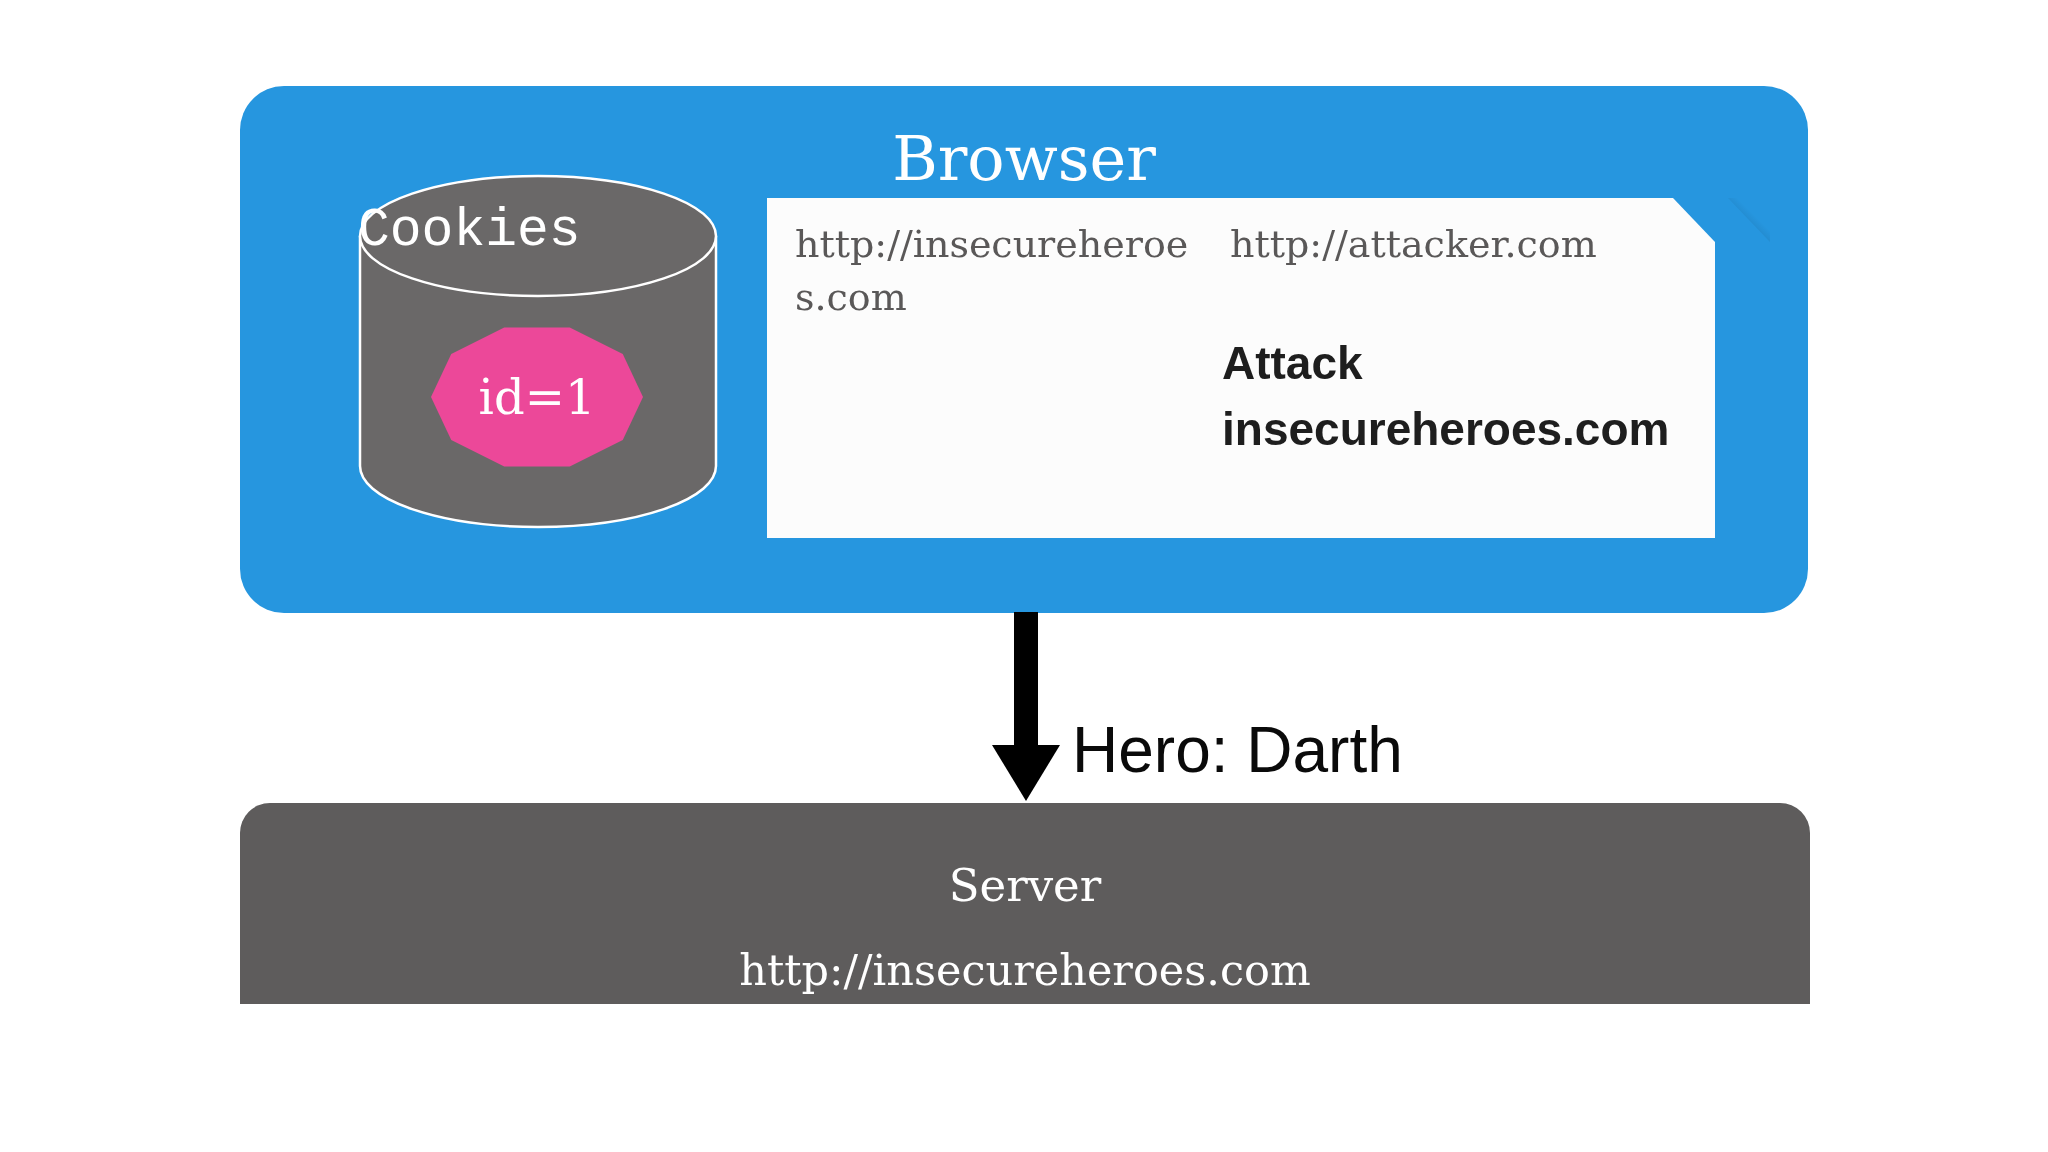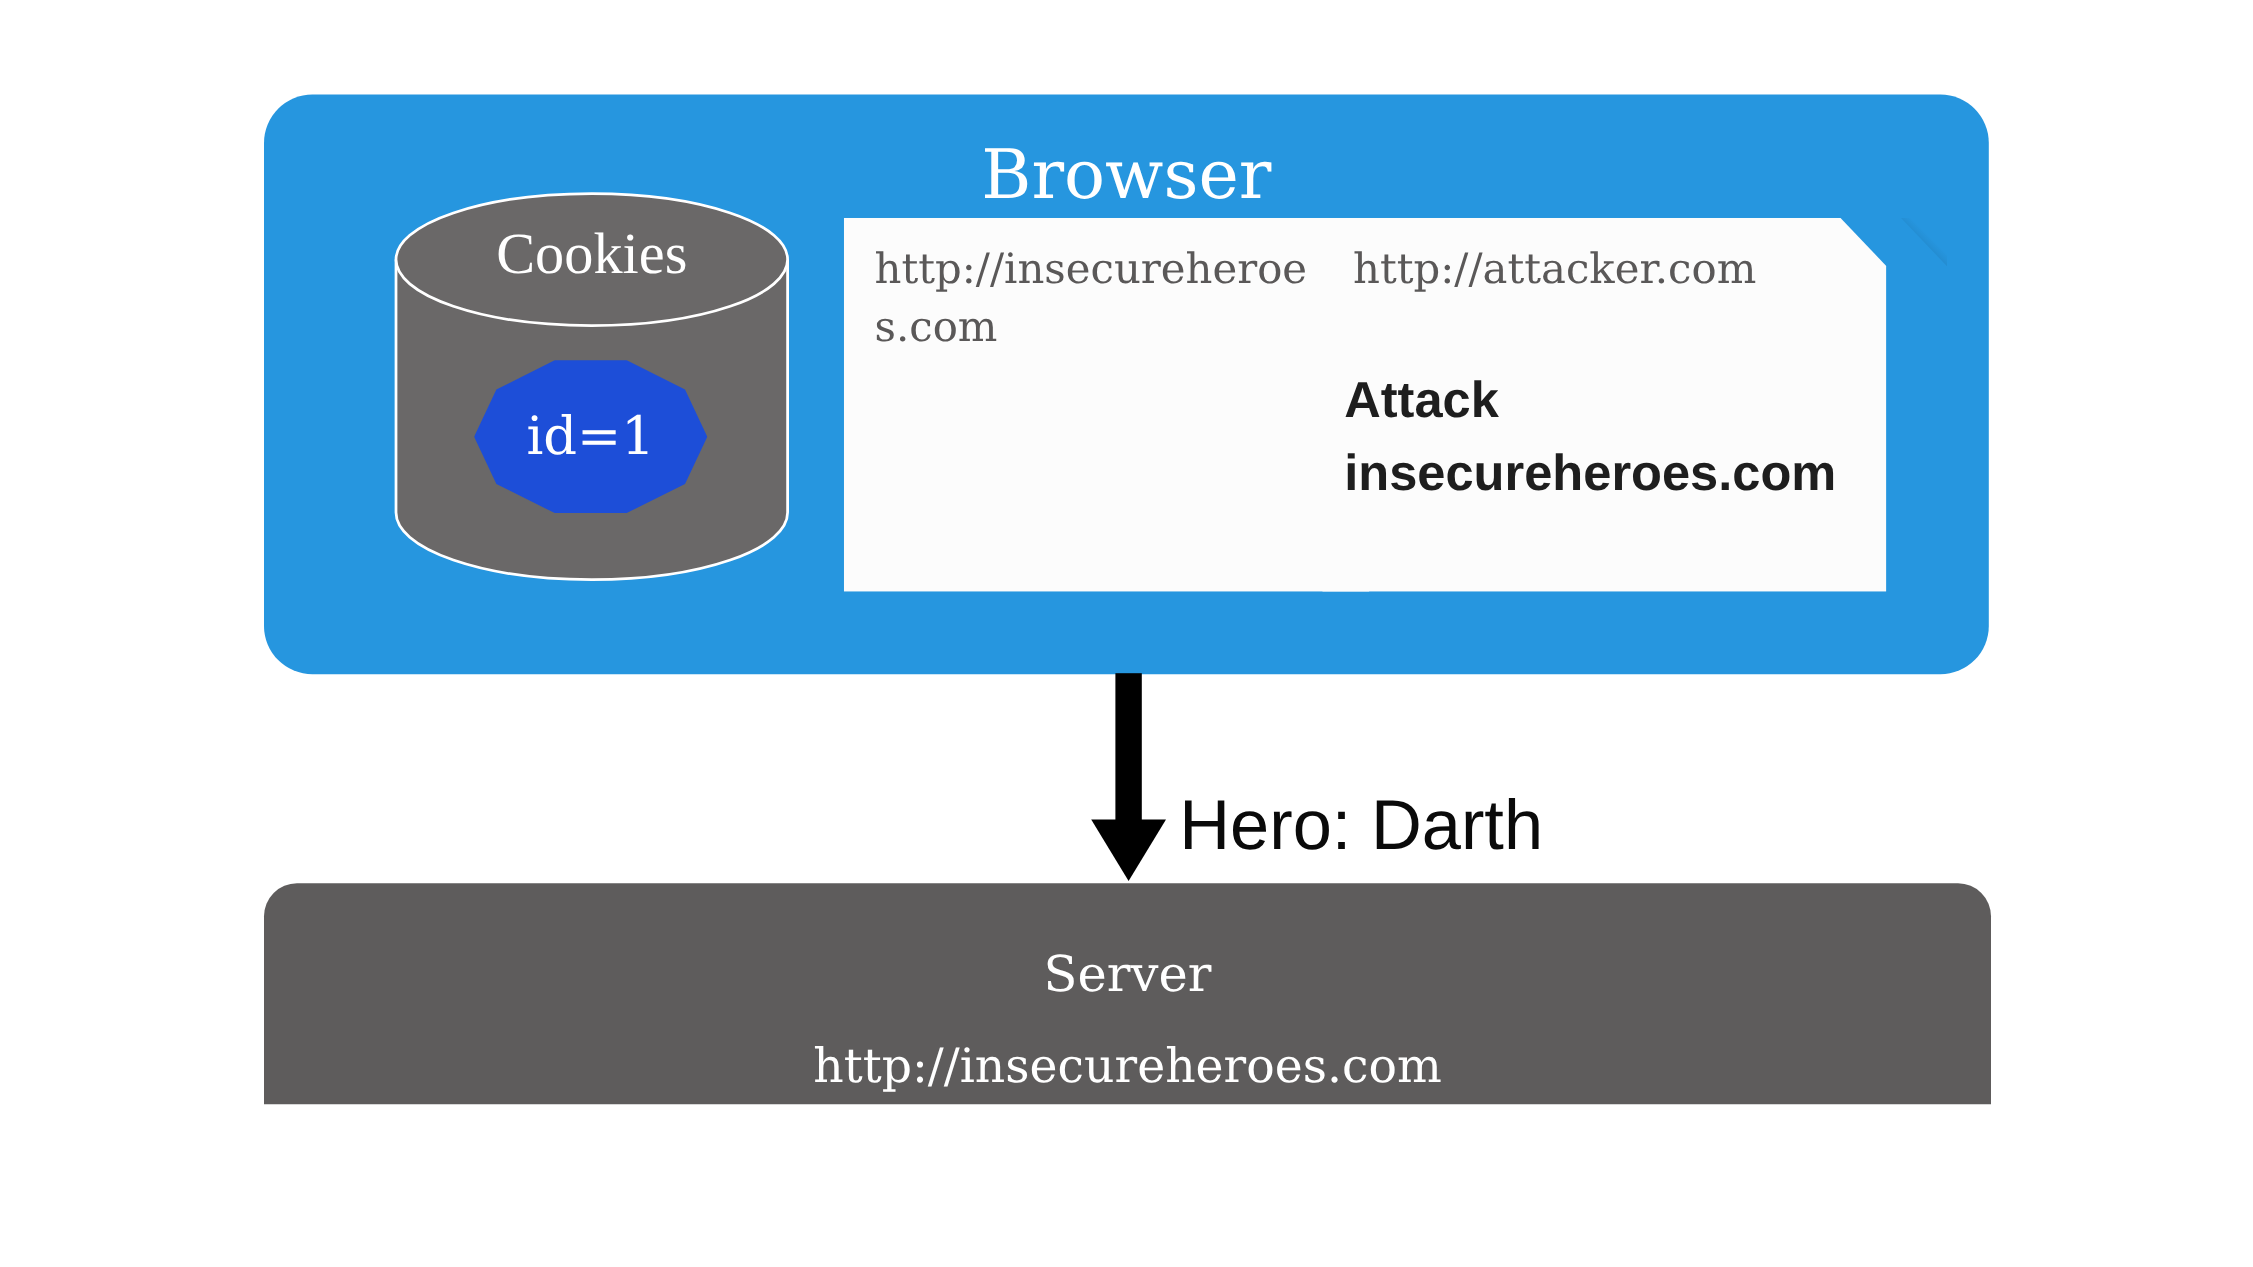--- a/index.html
+++ b/index.html
@@ -36,31 +36,31 @@
   
   .cylinder-svg {
     position: absolute;
     left: 358px; top: 174px;
     width: 360px; height: 356px;
   }
   .cookies-label {
     position: absolute;
     left: 358px; top: 202px;
     width: 360px;
-    text-align: center;
-    font-family: Liberation Serif, serif;
+    text-align: left;
+    font-family: Liberation Mono, monospace;
     font-size: 53px;
     line-height: 58px;
     color: #ffffff;
   }
   .cookie-polygon {
     position: absolute;
     left: 431px; top: 324px;
     width: 212px; height: 146px;
-    background: #1d4ed8;
+    background: #ec4899;
     clip-path: polygon(100% 50%, 90.45% 79.39%, 65.45% 97.55%, 34.55% 97.55%,
                        9.55% 79.39%, 0% 50%, 9.55% 20.61%, 34.55% 2.45%,
                        65.45% 2.45%, 90.45% 20.61%);
     display: flex;
     align-items: center;
     justify-content: center;
     text-align: center;
   }
   .cookie-value {
     font-family: "DejaVu Serif", serif;

